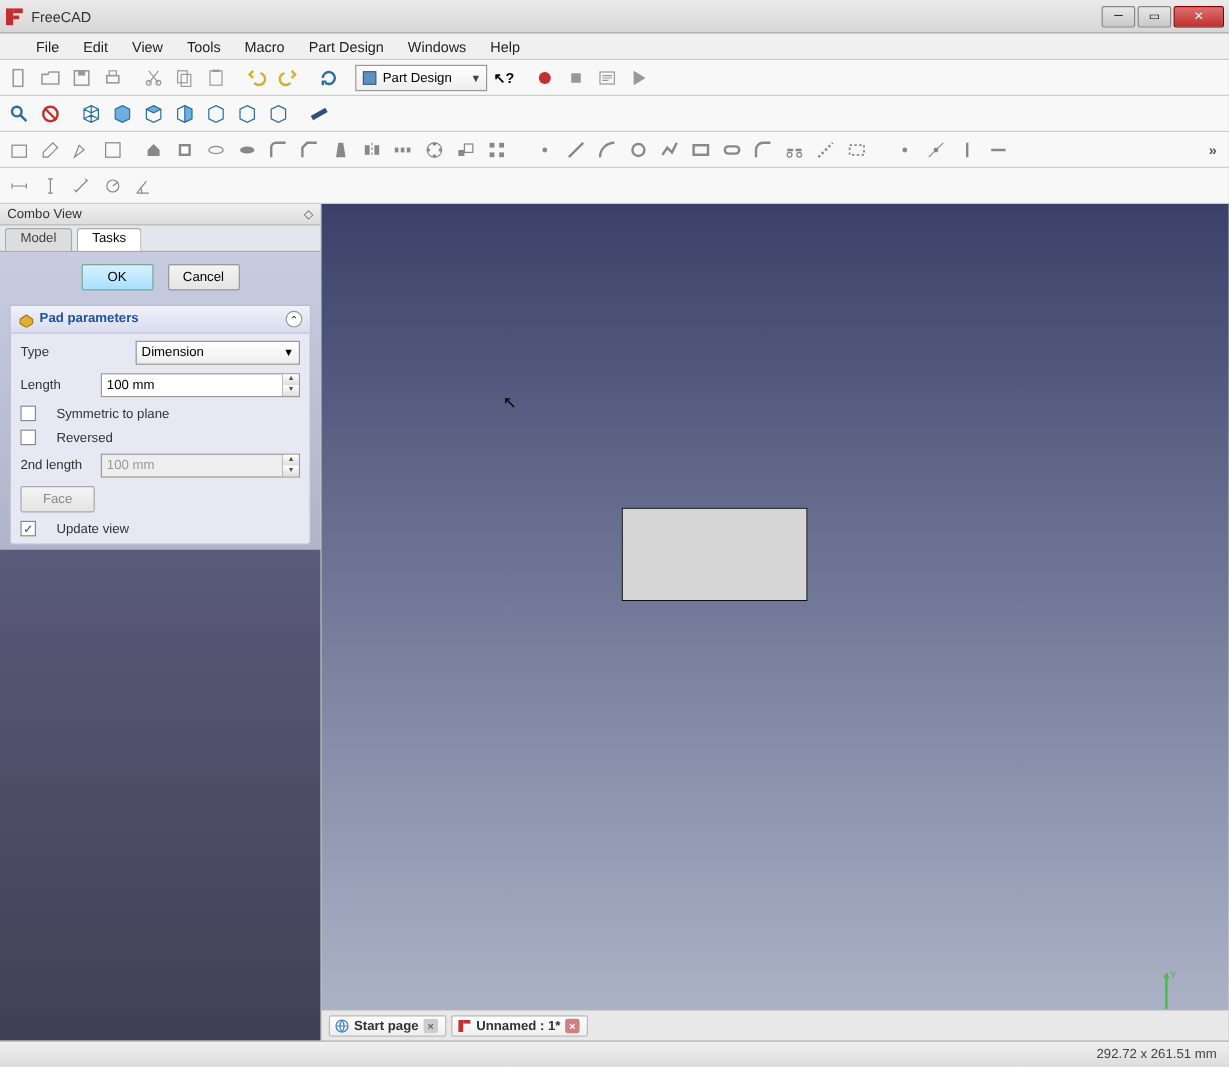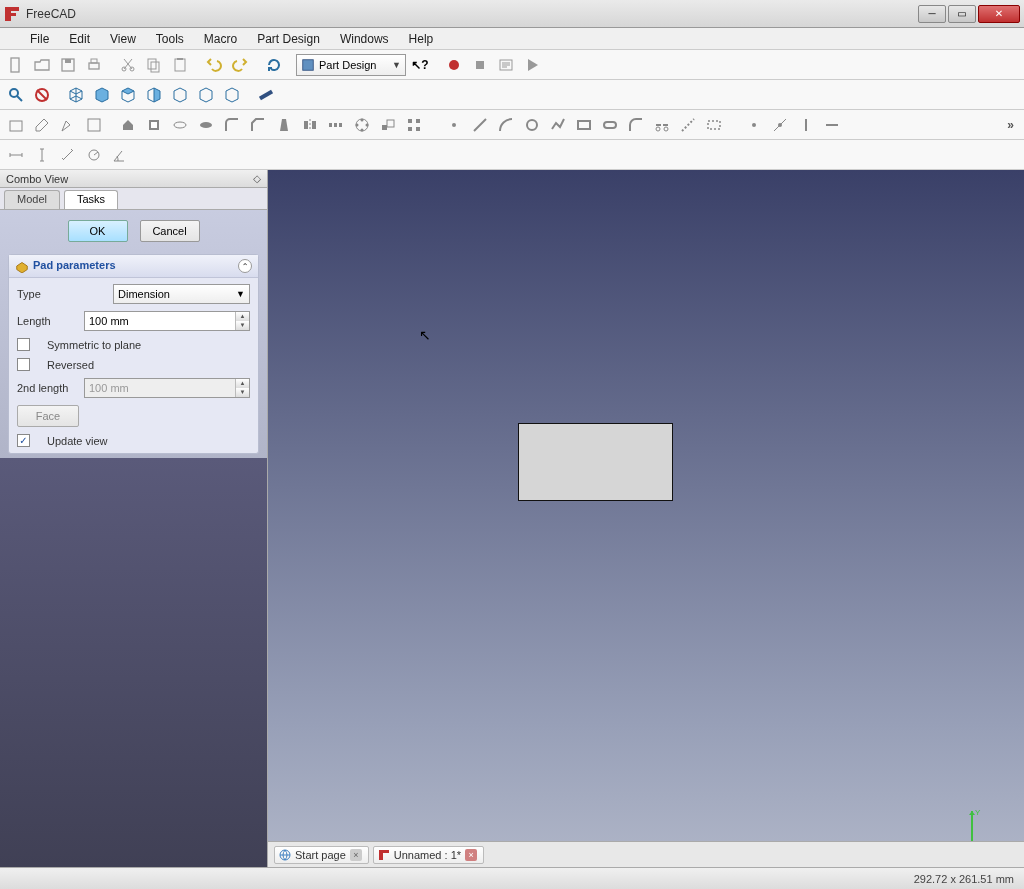--- a/index.html
+++ b/index.html
@@ -69,21 +69,21 @@
 .combo-fill { flex:1; background: linear-gradient(#5a5a7a, #404055); }
 
 
 .viewport { flex:1; position:relative; background: linear-gradient(#3a4068 0%, #98a0b8 80%, #b0b6c8 100%); }
 .part { position:absolute; left:250px; top:253px; width:155px; height:78px; background:#d6d6d6; border:1px solid #111; }
 .axes { position:absolute; right:14px; bottom:14px; width:46px; height:46px; }
 .cursor-ptr { position:absolute; left:151px; top:157px; font-size:14px; color:#000; pointer-events:none; }
 
 
 .bottom-tabs { position:absolute; left:0; bottom:0; height:26px; background:#e8e8e8; border-top:1px solid #aaa; display:flex; align-items:center; padding:0 6px; gap:4px; width:100%; }
-.doc-tab { display:flex; align-items:center; gap:4px; padding:2px 6px 2px 4px; border:1px solid #bbb; background:linear-gradient(#fff,#eee); border-radius:2px; font-size:11px; color:#333; cursor:pointer; }
+.doc-tab { display:flex; align-items:center; gap:4px; padding:2px 6px 2px 4px; border:1px solid #bbb; background:linear-gradient(#fff,#eee); border-radius:2px; font-size:11px; color:#333; cursor:pointer;font-weight:bold; }
 .doc-tab .ticon { width:12px; height:12px; }
 .doc-tab .tclose { width:12px; height:12px; border-radius:2px; background:#d08080; color:#fff; display:flex; align-items:center; justify-content:center; font-size:9px; cursor:pointer; }
 .doc-tab .tclose.gray { background:#ccc; color:#666; }
 
 
 .statusbar { height:22px; background:linear-gradient(#f0f0f0,#dcdcdc); border-top:1px solid #aaa; display:flex; align-items:center; padding:0 10px; font-size:11px; color:#444; }
 .statusbar .spacer { flex:1; }
 </style>
 </head>
 <body>

